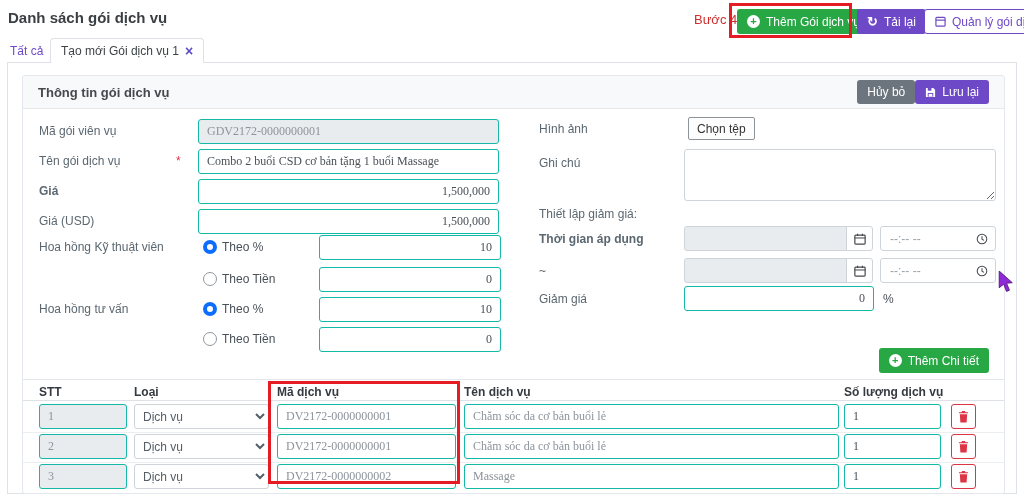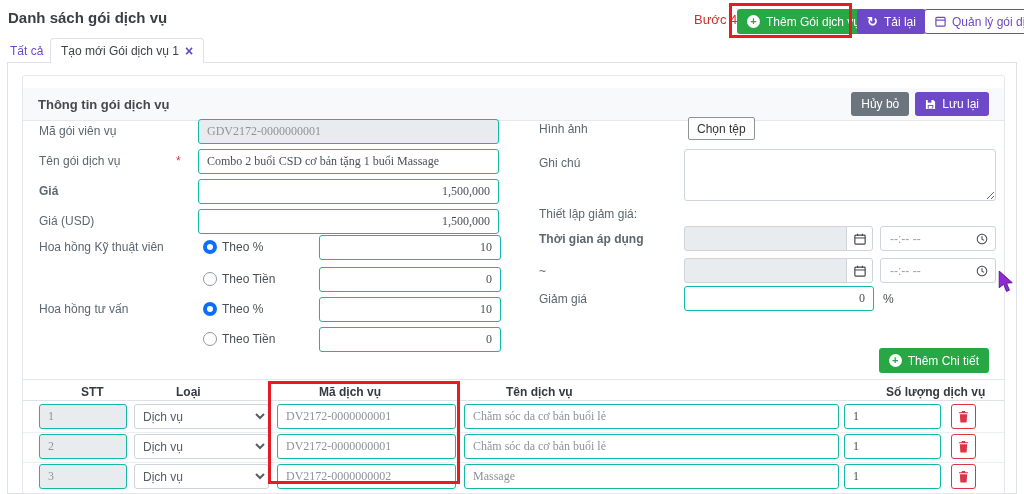--- a/index.html
+++ b/index.html
@@ -1,21 +1,21 @@
 <!DOCTYPE html>
 <html><head>
 <meta charset="utf-8">
 <style>
   html,body{margin:0;padding:0;background:#fff;}
   *{box-sizing:border-box;}
   .stage{position:relative;width:1024px;height:494px;overflow:hidden;background:#fff;
          font-family:"Liberation Sans", sans-serif;}
   .abs{position:absolute;}
   .lbl{position:absolute;font-size:12px;color:#5b6770;white-space:nowrap;}
-  .hdrlbl{position:absolute;font-size:12px;font-weight:bold;color:#343a40;white-space:nowrap;margin-left:42px;}
+  .hdrlbl{position:absolute;font-size:12px;font-weight:bold;color:#343a40;white-space:nowrap;}
   .inp{position:absolute;height:25px;border:1px solid #14b8a6;border-radius:3px;font-size:12px;
        color:#495057;padding:0 8px;background:#fff;font-family:Liberation Serif, serif;outline:none;}
   .inp.dis{background:#e9ecef;color:#8d949b;}
   .inp.gray-text{color:#8c939a;}
   .ta-r{text-align:right;}
   .btn{position:absolute;display:inline-flex;align-items:center;gap:6px;border:none;border-radius:3px;
        font-size:12px;cursor:pointer;font-family:inherit;padding:0 10px;height:25px;white-space:nowrap;}
   .btn-green{background:#28a745;color:#fff;}
   .btn-purple{background:#6d49c7;color:#fff;}
   .btn-outline-purple{background:#fff;color:#6d49c7;border:1px solid #6d49c7;}
@@ -72,24 +72,24 @@
   <div class="abs" style="left:50px;top:38px;height:25px;background:#fff;border:1px solid #dee2e6;border-bottom:none;
               border-radius:4px 4px 0 0;display:flex;align-items:center;padding:0 10px;z-index:2;">
     <span style="font-size:12px;color:#3e4347;">Tạo mới Gói dịch vụ 1</span>
     <span style="font-size:14px;font-weight:bold;color:#5b4bc4;margin-left:6px;cursor:pointer;line-height:12px;">×</span>
   </div>
 
   <div class="abs" style="left:7px;top:62px;width:1010px;height:432px;border:1px solid #dee2e6;background:#fff;"></div>
 
   <div class="abs" style="left:22px;top:75px;width:983px;height:419px;border:1px solid #e4e7eb;border-radius:3px;background:#fff;">
 
-    <div class="abs" style="left:0;top:12px;right:0;height:33px;background:#f8f9fb;border-bottom:1px solid #e6e9ec;
+    <div class="abs" style="left:0;top:0;right:0;height:33px;background:#f8f9fb;border-bottom:1px solid #e6e9ec;
                 display:flex;align-items:center;justify-content:space-between;padding:0 15px;border-radius:3px 3px 0 0;">
       <span style="font-size:13px;font-weight:bold;color:#45494e;">Thông tin gói dịch vụ</span>
-      <span style="display:flex;gap:6px;">
+      <span style="display:flex;">
         <button class="btn btn-gray" style="position:static;height:24px;">Hủy bỏ</button>
         <button class="btn btn-purple" style="position:static;height:24px;">
           <svg width="11" height="11" viewBox="0 0 12 12">
             <path d="M1 1h8l2 2v8H1z" fill="#fff"></path>
             <rect x="3" y="1" width="4" height="3" fill="#6d49c7"></rect>
             <rect x="3" y="6.5" width="6" height="4" fill="#6d49c7"></rect>
             <rect x="4" y="7.5" width="4" height="3" fill="#fff"></rect>
           </svg>
           <span>Lưu lại</span>
         </button>

